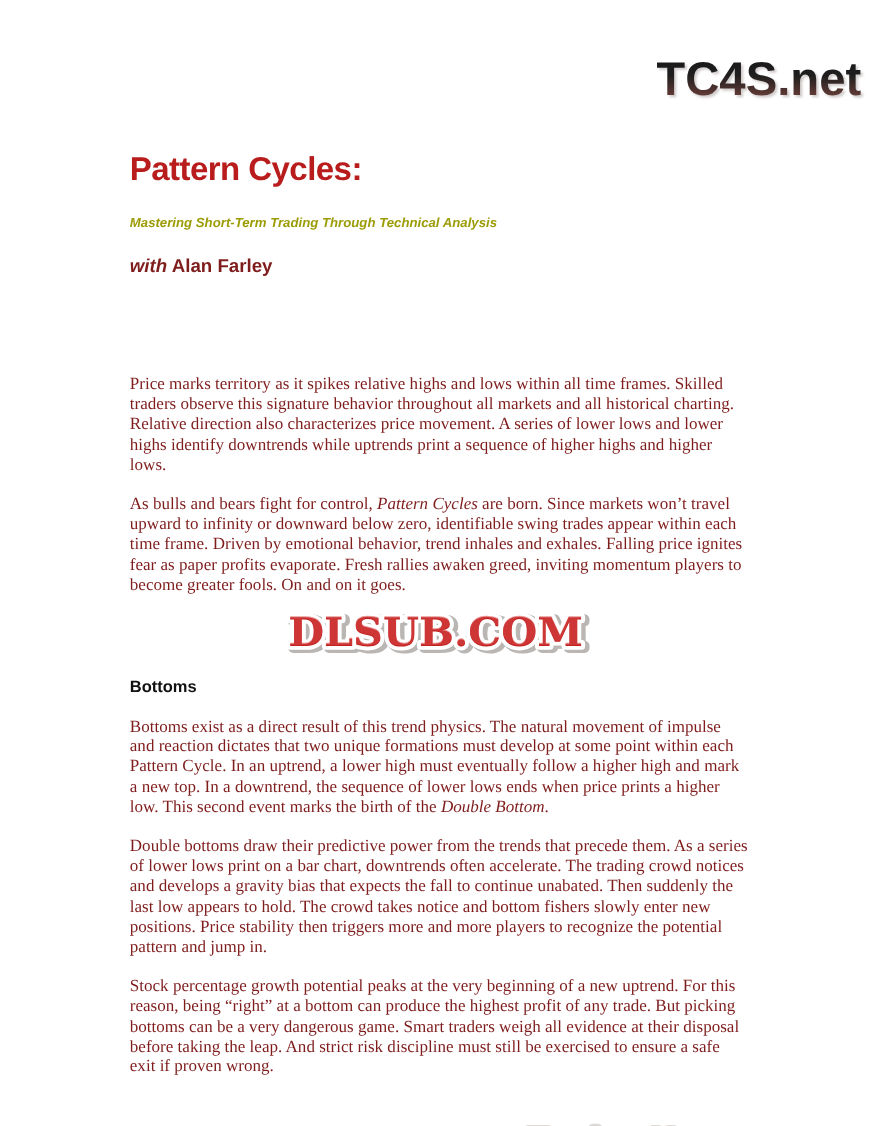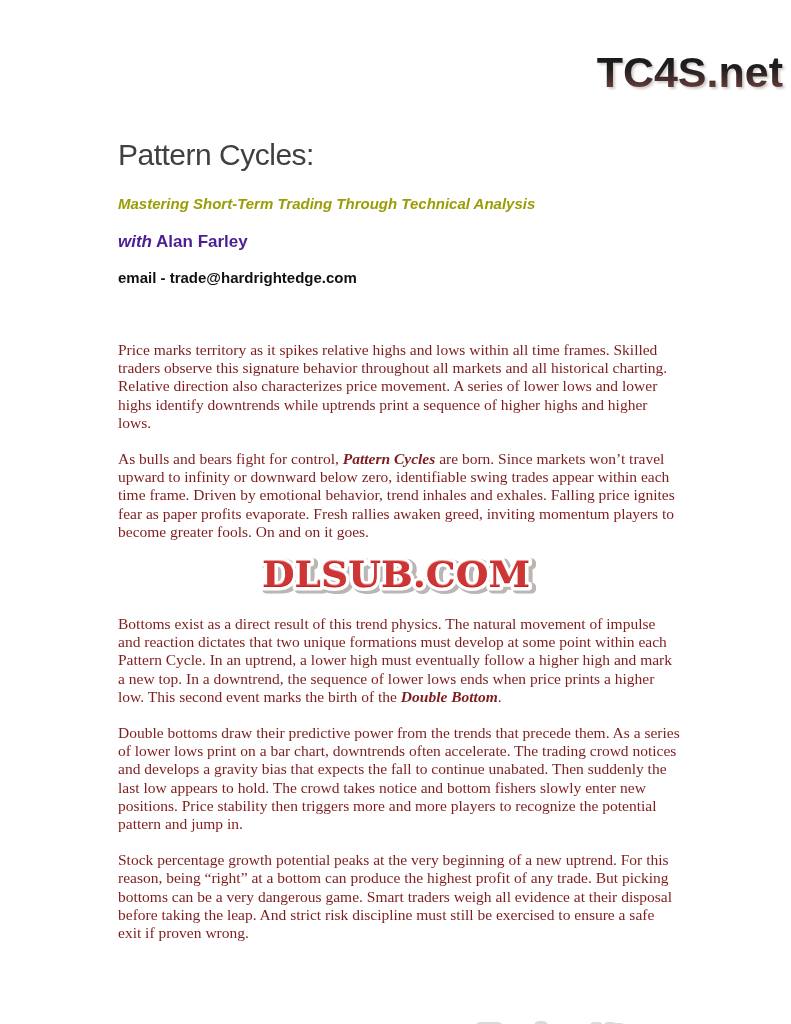--- a/index.html
+++ b/index.html
@@ -30,43 +30,43 @@
     color: transparent;
     filter: drop-shadow(2px 2px 1px rgba(170,160,158,0.55));
   }
 
   
   .page-title {
     position: absolute;
     left: 118px;
     top: 90px;
     font-family: "Liberation Sans", sans-serif;
-    font-weight: normal;
+    font-weight: bold;
     font-size: 30px;
     letter-spacing: -0.5px;
-    color: #404040;
+    color: #b91c1c;
   }
   .page-subtitle {
     position: absolute;
     left: 118px;
     top: 147px;
     font-family: "Liberation Sans", sans-serif;
     font-weight: bold;
     font-style: italic;
-    font-size: 15px;
+    font-size: 12px;
     color: #9c9c07;
   }
   .byline {
     position: absolute;
     left: 118px;
     top: 184px;
     font-family: "Liberation Sans", sans-serif;
     font-weight: bold;
     font-size: 17px;
-    color: #4c1d95;
+    color: #7f1d1d;
   }
   .byline .with { font-style: italic; }
   .email-line {
     position: absolute;
     left: 118px;
     top: 221px;
     font-family: "Liberation Sans", sans-serif;
     font-weight: bold;
     font-size: 15px;
     color: #111111;
@@ -80,21 +80,21 @@
     width: 562px;
   }
   .flow p.body {
     font-family: "Liberation Serif", serif;
     font-size: 15.5px;
     line-height: 18.2px;
     color: #7f1d1d;
     margin: 0 0 18px 0;
     text-align: left;
   }
-  .flow p.body .bi { font-weight: bold; font-style: italic; }
+  .flow p.body .bi { font-weight: normal; font-style: italic; }
 
   .section-heading {
     font-family: "Liberation Sans", sans-serif;
     font-weight: bold;
     font-size: 15px;
     color: #111111;
     margin: 0 0 19px 0;
   }
 
   
@@ -169,36 +169,36 @@
 
   <div class="page-title">Pattern Cycles:</div>
 
   <div class="page-subtitle">Mastering Short-Term Trading Through Technical Analysis</div>
 
   <div class="byline">
     <span class="with">with</span>
     <span>Alan Farley</span>
   </div>
 
-  <div class="email-line">email - trade@hardrightedge.com</div>
 
   <div class="flow">
 
     <p class="body">Price marks territory as it spikes relative highs and lows within all time frames. Skilled traders observe this signature behavior throughout all markets and all historical charting. Relative direction also characterizes price movement. A series of lower lows and lower highs identify downtrends while uptrends print a sequence of higher highs and higher lows.</p>
 
     <p class="body"><span>As bulls and bears fight for control, </span><span class="bi">Pattern Cycles</span><span> are born. Since markets won’t travel upward to infinity or downward below zero, identifiable swing trades appear within each time frame. Driven by emotional behavior, trend inhales and exhales. Falling price ignites fear as paper profits evaporate. Fresh rallies awaken greed, inviting momentum players to become greater fools. On and on it goes.</span></p>
 
     <div class="dlsub-wrap">
       <svg width="286" height="48" viewBox="0 0 286 48">
         <text class="dlsub-shadow" x="146" y="38" text-anchor="middle" textLength="268" lengthAdjust="spacingAndGlyphs">DLSUB.COM</text>
         <text class="dlsub-main" x="143" y="36" text-anchor="middle" textLength="268" lengthAdjust="spacingAndGlyphs">DLSUB.COM</text>
         <text class="dlsub-gloss" x="143" y="35" text-anchor="middle" textLength="268" lengthAdjust="spacingAndGlyphs">DLSUB.COM</text>
       </svg>
     </div>
 
+    <h3 class="section-heading">Bottoms</h3>
 
     <p class="body"><span>Bottoms exist as a direct result of this trend physics. The natural movement of impulse and reaction dictates that two unique formations must develop at some point within each Pattern Cycle. In an uptrend, a lower high must eventually follow a higher high and mark a new top. In a downtrend, the sequence of lower lows ends when price prints a higher low. This second event marks the birth of the </span><span class="bi">Double Bottom</span><span>.</span></p>
 
     <p class="body">Double bottoms draw their predictive power from the trends that precede them. As a series of lower lows print on a bar chart, downtrends often accelerate. The trading crowd notices and develops a gravity bias that expects the fall to continue unabated. Then suddenly the last low appears to hold. The crowd takes notice and bottom fishers slowly enter new positions. Price stability then triggers more and more players to recognize the potential pattern and jump in.</p>
 
     <p class="body">Stock percentage growth potential peaks at the very beginning of a new uptrend. For this reason, being “right” at a bottom can produce the highest profit of any trade. But picking bottoms can be a very dangerous game. Smart traders weigh all evidence at their disposal before taking the leap. And strict risk discipline must still be exercised to ensure a safe exit if proven wrong.</p>
 
   </div>
 
   <div class="tx-wrap">

